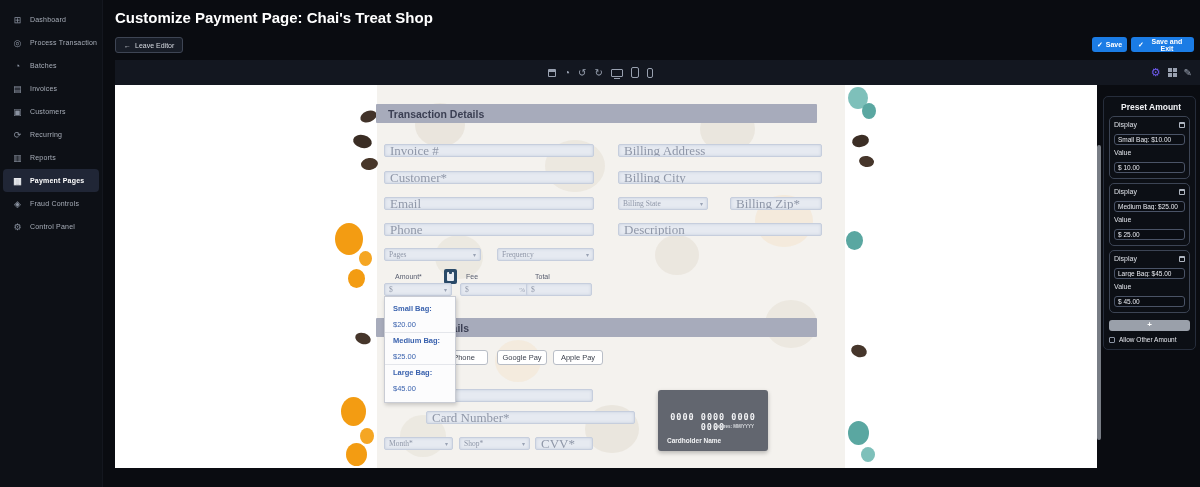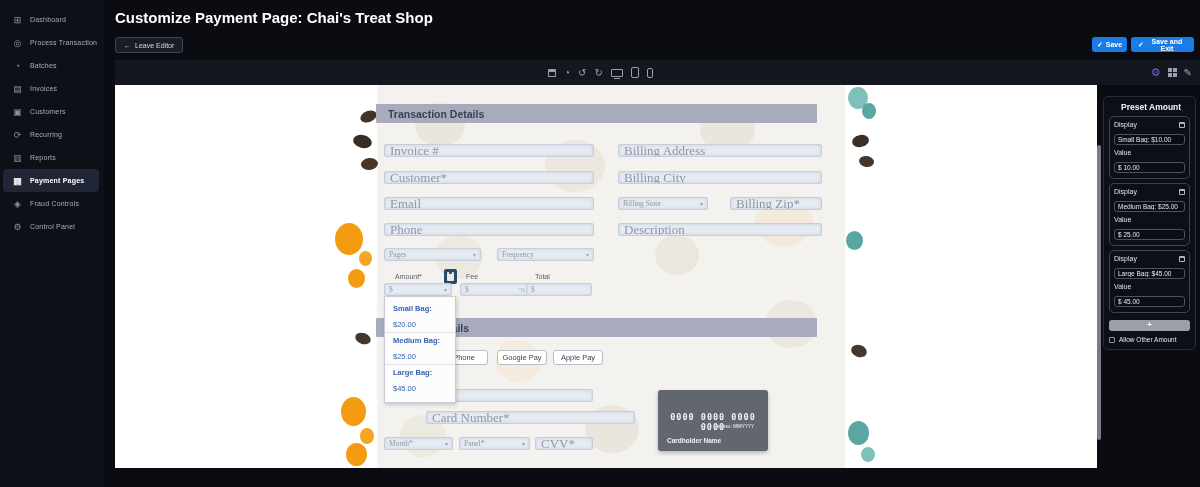--- a/index.html
+++ b/index.html
@@ -283,21 +283,21 @@
     <div class="pay-btn" style="left:382px;width:50px;">Google Pay</div>
     <div class="pay-btn" style="left:438px;width:50px;">Apple Pay</div>
 
     <input class="fld-input" style="left: 269px; top: 304px; width: 209px; z-index: 1;">
     <input class="fld-input" style="left: 269px; top: 326px; width: 209px; margin-left: 42px;" placeholder="Card Number*">
     <div class="fld" style="left:269px;top:352px;width:69px;">
       <span class="ph">Month*</span>
       <span class="caret">▾</span>
     </div>
     <div class="fld" style="left:344px;top:352px;width:71px;">
-      <span class="ph">Panel*</span>
+      <span class="ph">Shop*</span>
       <span class="caret">▾</span>
     </div>
     <input class="fld-input" style="left: 420px; top: 352px; width: 58px;" placeholder="CVV*">
 
     <div class="cc">
       <div class="cc-num">0000 0000 0000 0000</div>
       <div class="cc-exp">Expires: MM/YYYY</div>
       <div class="cc-name">Cardholder Name</div>
     </div>
 

